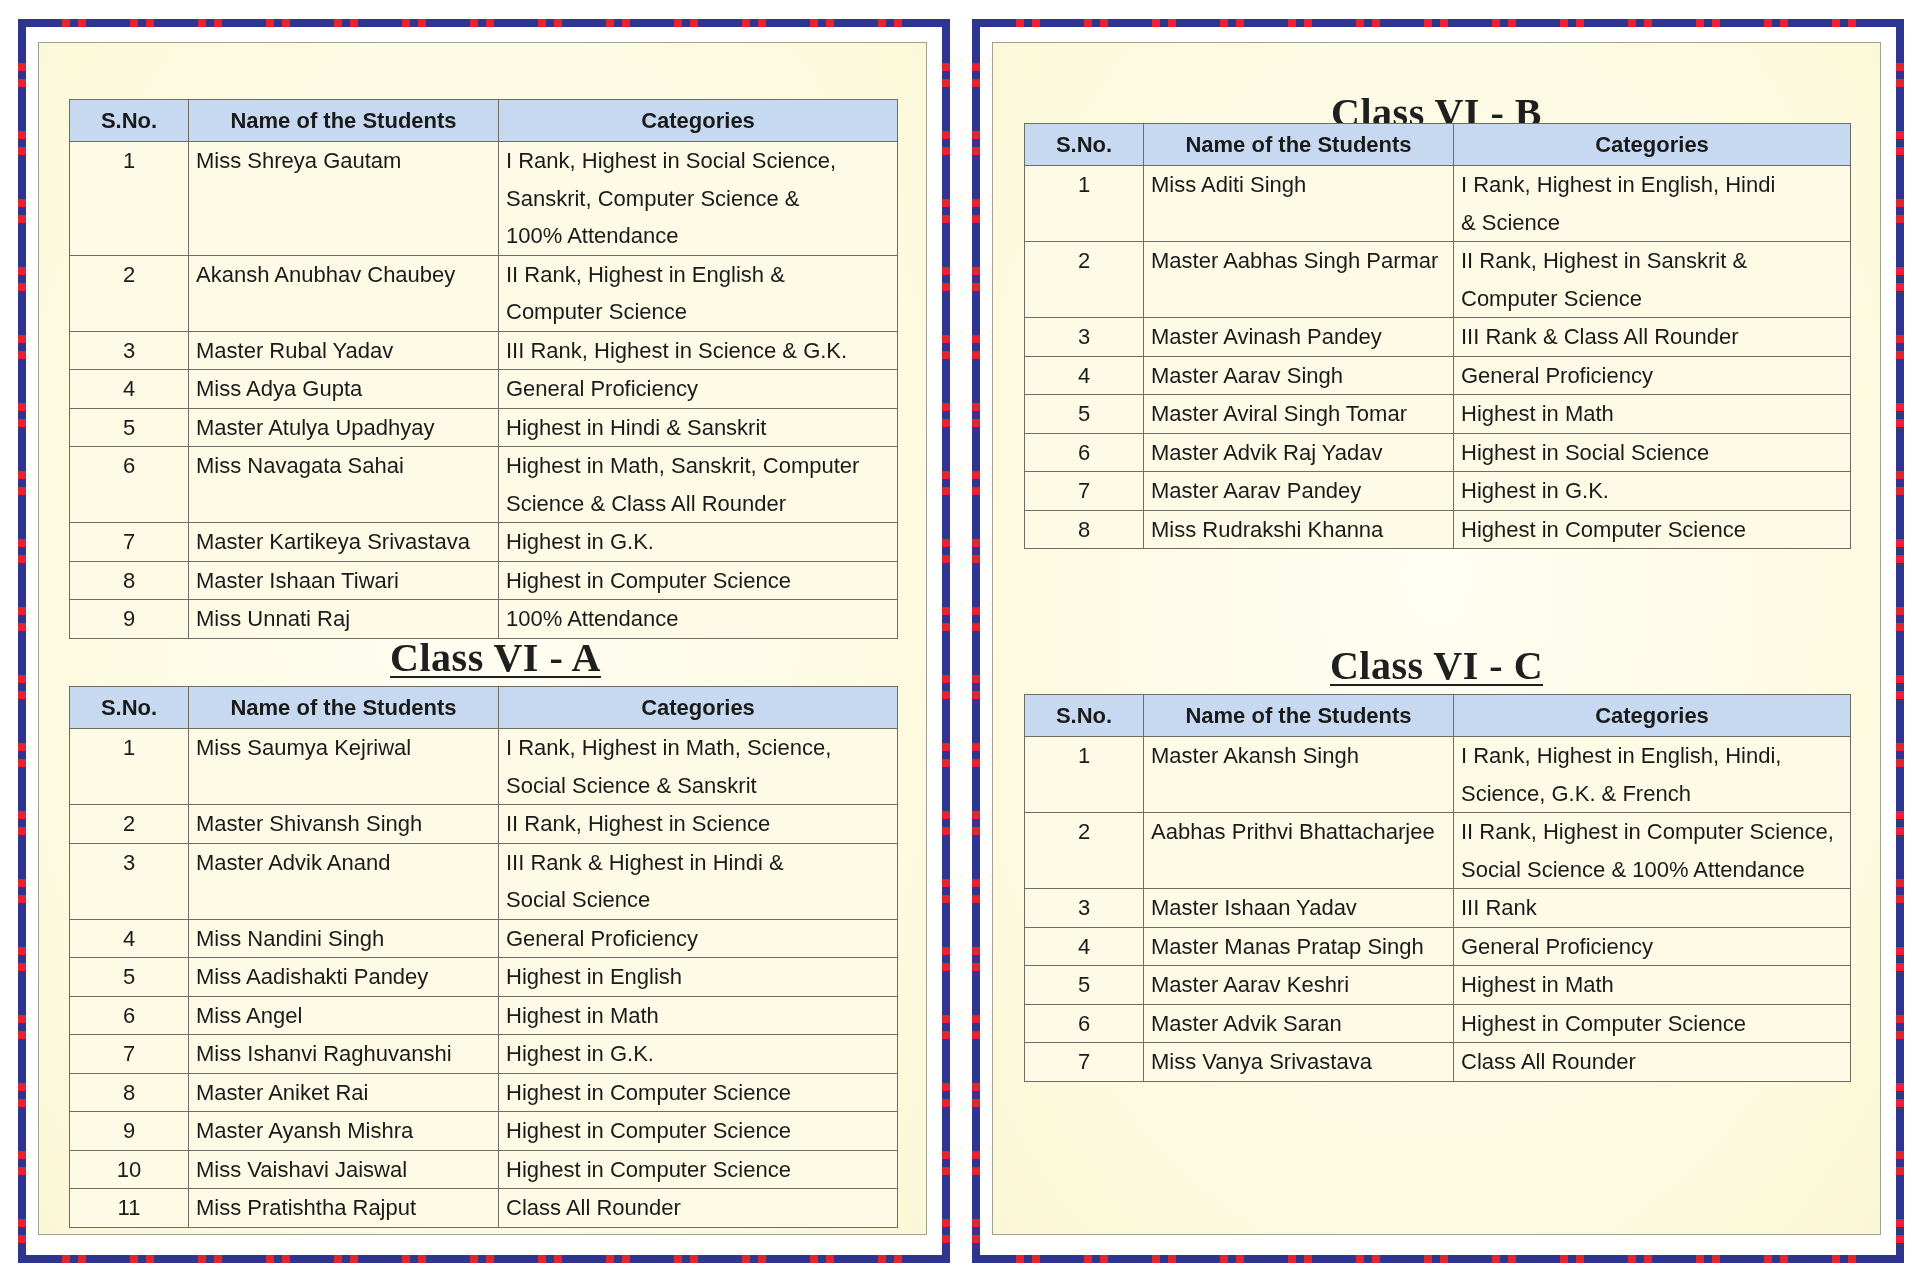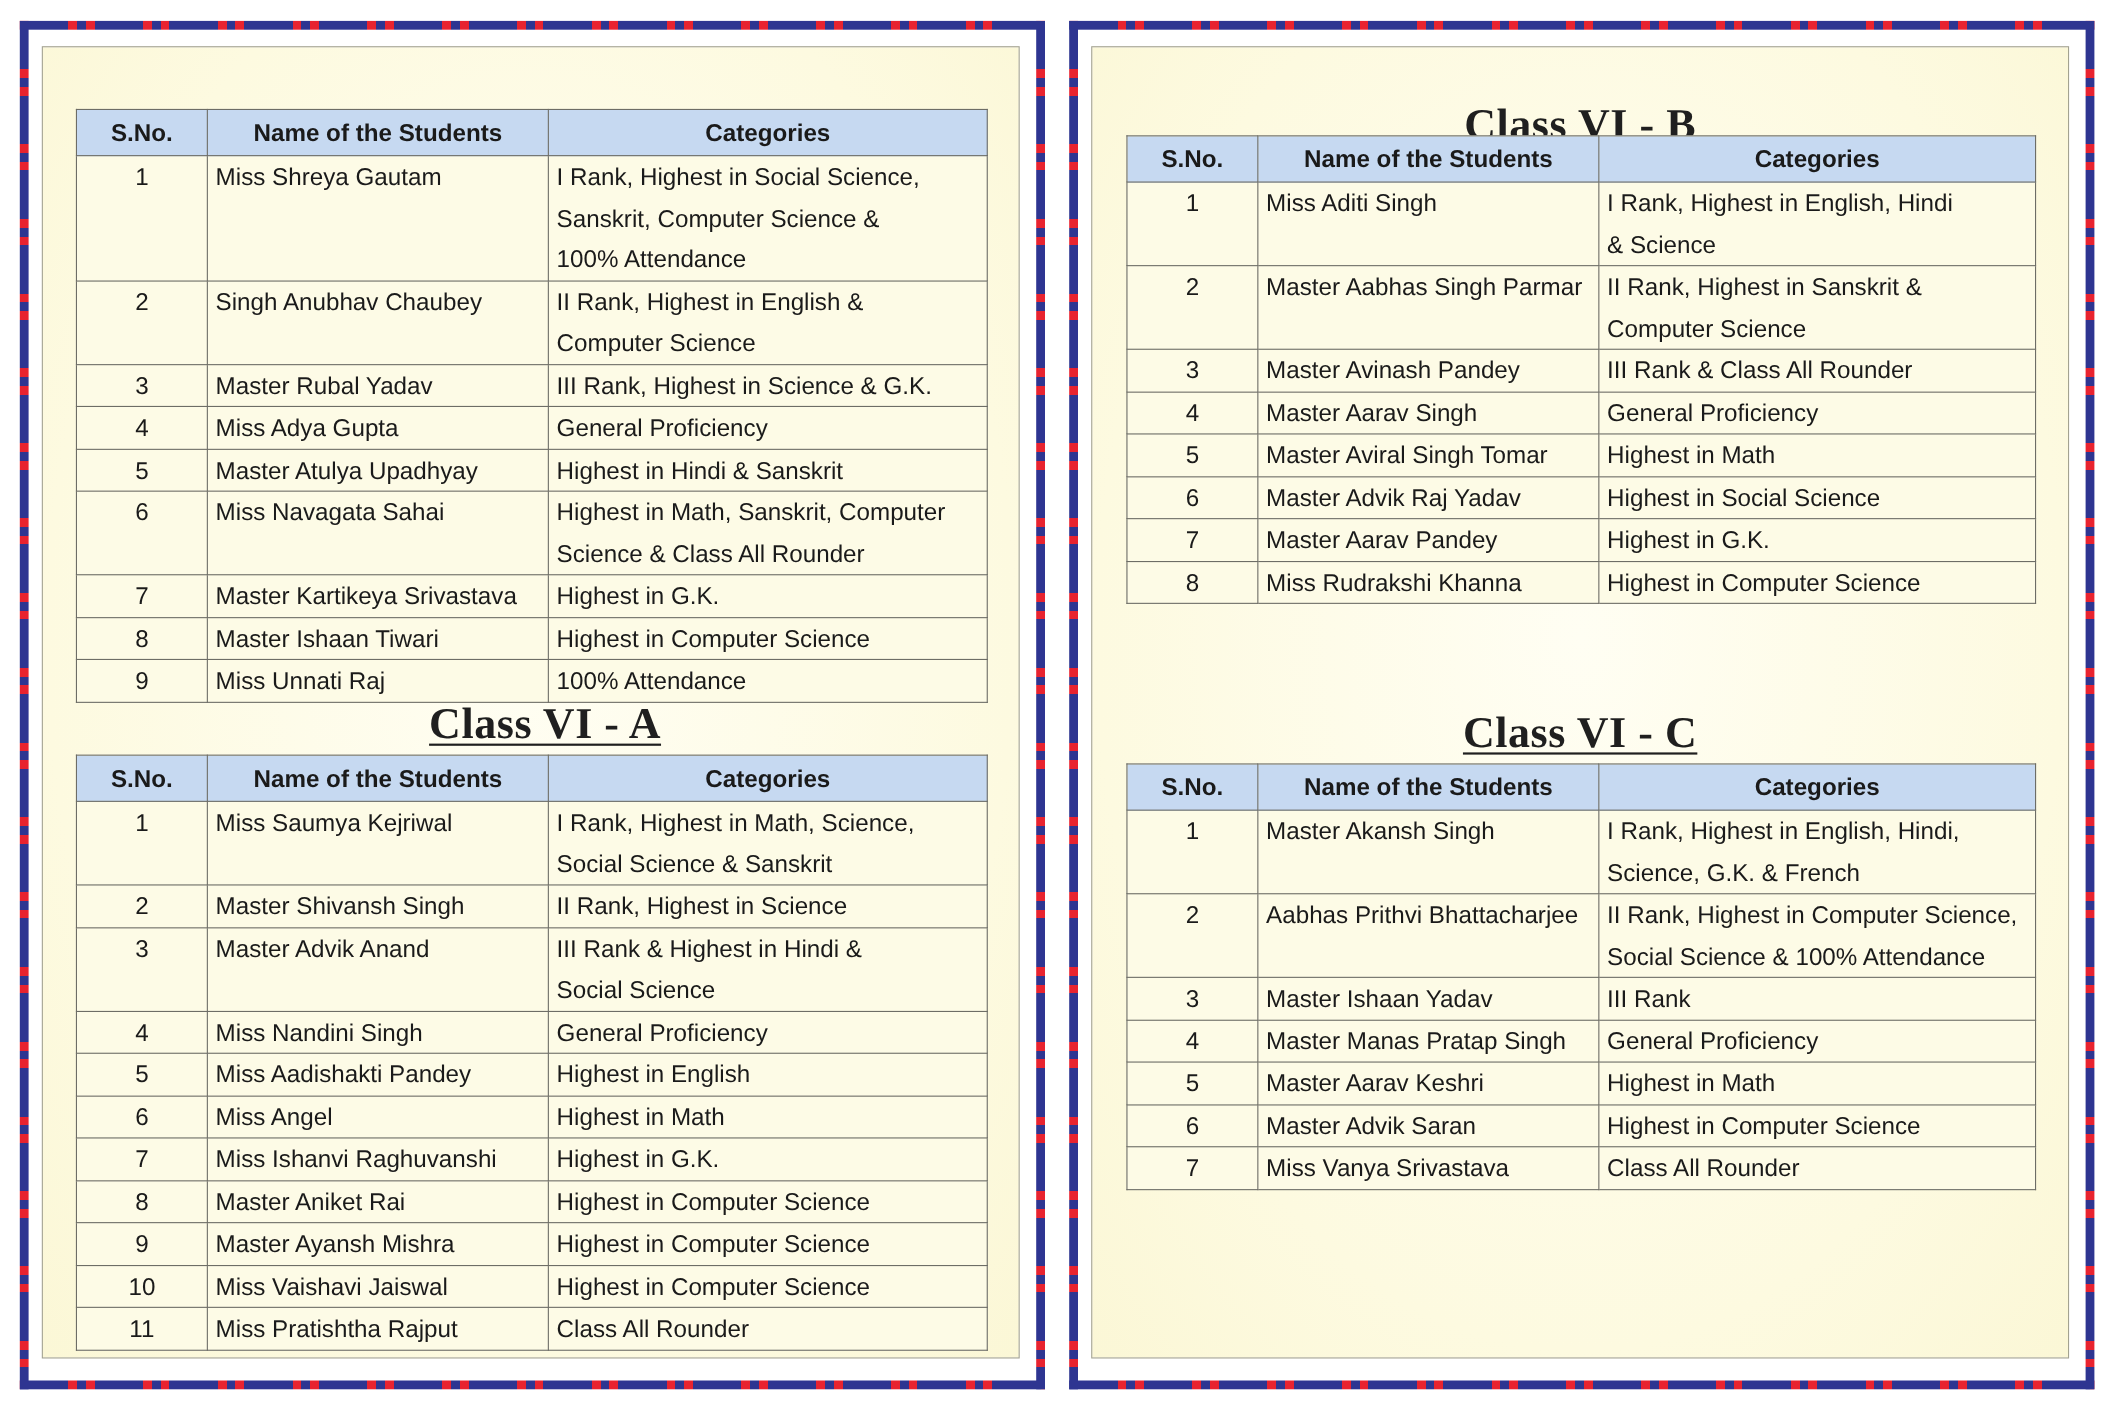--- a/index.html
+++ b/index.html
@@ -106,21 +106,21 @@
           <td class="sno">1</td>
           <td>Miss Shreya Gautam</td>
           <td>
             <div>I Rank, Highest in Social Science,</div>
             <div>Sanskrit, Computer Science &amp;</div>
             <div>100% Attendance</div>
           </td>
         </tr>
         <tr>
           <td class="sno">2</td>
-          <td>Singh Anubhav Chaubey</td>
+          <td>Akansh Anubhav Chaubey</td>
           <td>
             <div>II Rank, Highest in English &amp;</div>
             <div>Computer Science</div>
           </td>
         </tr>
         <tr>
           <td class="sno">3</td>
           <td>Master Rubal Yadav</td>
           <td>
             <div>III Rank, Highest in Science  &amp; G.K.</div>

